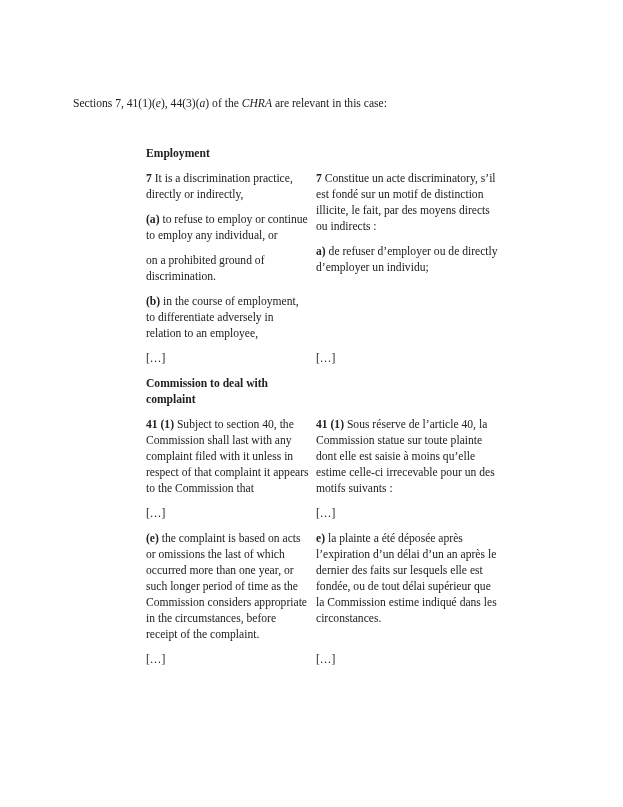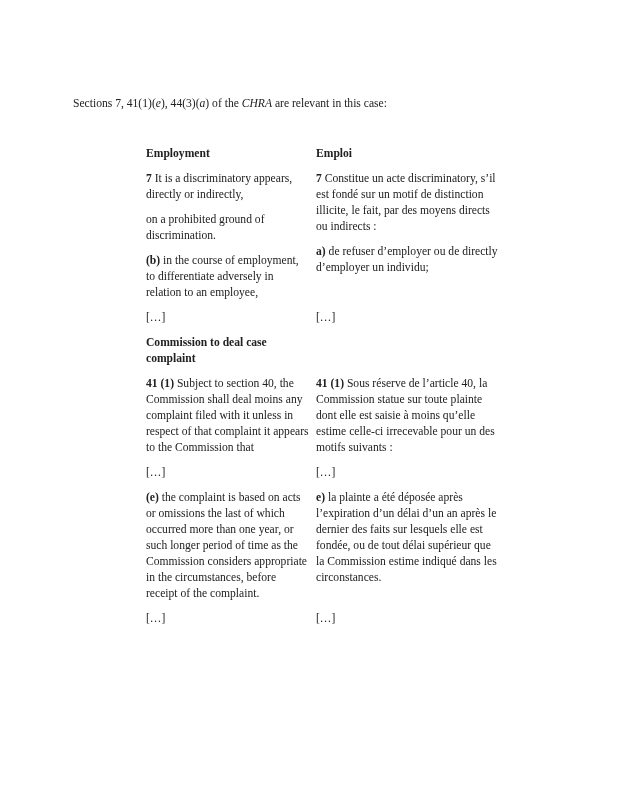--- a/index.html
+++ b/index.html
@@ -58,51 +58,49 @@
 </head>
 <body>
 
 <div class="page">
   <p class="intro"><span>Sections 7, 41(1)(</span><span class="it">e</span><span>), 44(3)(</span><span class="it">a</span><span>) of the </span><span class="it">CHRA</span><span> are relevant in this case:</span></p>
   <div class="btable" id="bilingual-table">
       <div class="row">
         <div class="cell">
           <p class="heading">Employment</p>
         </div>
-        <div class="cell">
-          <p class="heading">Emploi</p>
-        </div>
       </div>
       <div class="row">
         <div class="cell">
-          <p><span class="lead">7</span> <span>It is a discriminatory appears, directly or indirectly,</span></p>
+          <p><span class="lead">7</span> <span>It is a discrimination practice, directly or indirectly,</span></p>
+          <p><span class="lead">(a)</span> <span>to refuse to employ or continue to employ any individual, or</span></p>
           <p><span>on a prohibited ground of discrimination.</span></p>
           <p><span class="lead">(b)</span> <span>in the course of employment, to differentiate adversely in relation to an employee,</span></p>
         </div>
         <div class="cell">
           <p><span class="lead">7</span> <span>Constitue un acte discriminatory, s’il est fondé sur un motif de distinction illicite, le fait, par des moyens directs ou indirects :</span></p>
           <p><span class="lead">a)</span> <span>de refuser d’employer ou de directly d’employer un individu;</span></p>
         </div>
       </div>
       <div class="row">
         <div class="cell">
           <p>[…]</p>
         </div>
         <div class="cell">
           <p>[…]</p>
         </div>
       </div>
       <div class="row">
         <div class="cell">
-          <p class="heading">Commission to deal case complaint</p>
+          <p class="heading">Commission to deal with complaint</p>
         </div>
       </div>
       <div class="row">
         <div class="cell">
-          <p><span class="lead">41 (1)</span> <span>Subject to section 40, the Commission shall deal moins any complaint filed with it unless in respect of that complaint it appears to the Commission that</span></p>
+          <p><span class="lead">41 (1)</span> <span>Subject to section 40, the Commission shall last with any complaint filed with it unless in respect of that complaint it appears to the Commission that</span></p>
         </div>
         <div class="cell">
           <p><span class="lead">41 (1)</span> <span>Sous réserve de l’article 40, la Commission statue sur toute plainte dont elle est saisie à moins qu’elle estime celle-ci irrecevable pour un des motifs suivants :</span></p>
         </div>
       </div>
       <div class="row">
         <div class="cell">
           <p>[…]</p>
         </div>
         <div class="cell">

